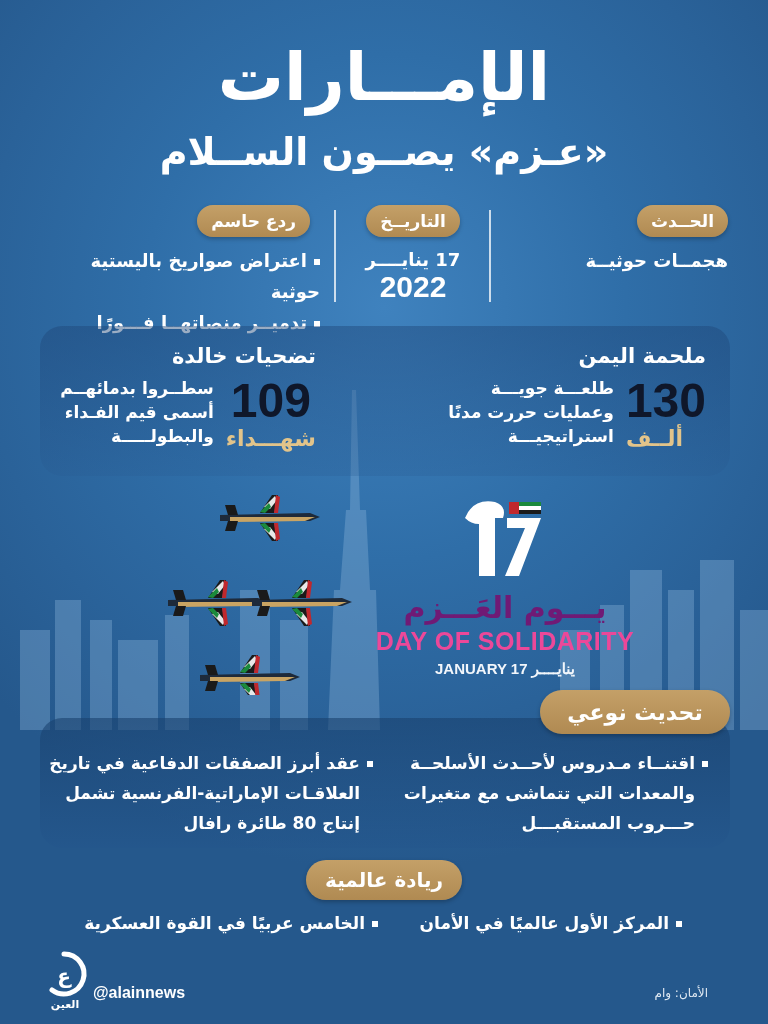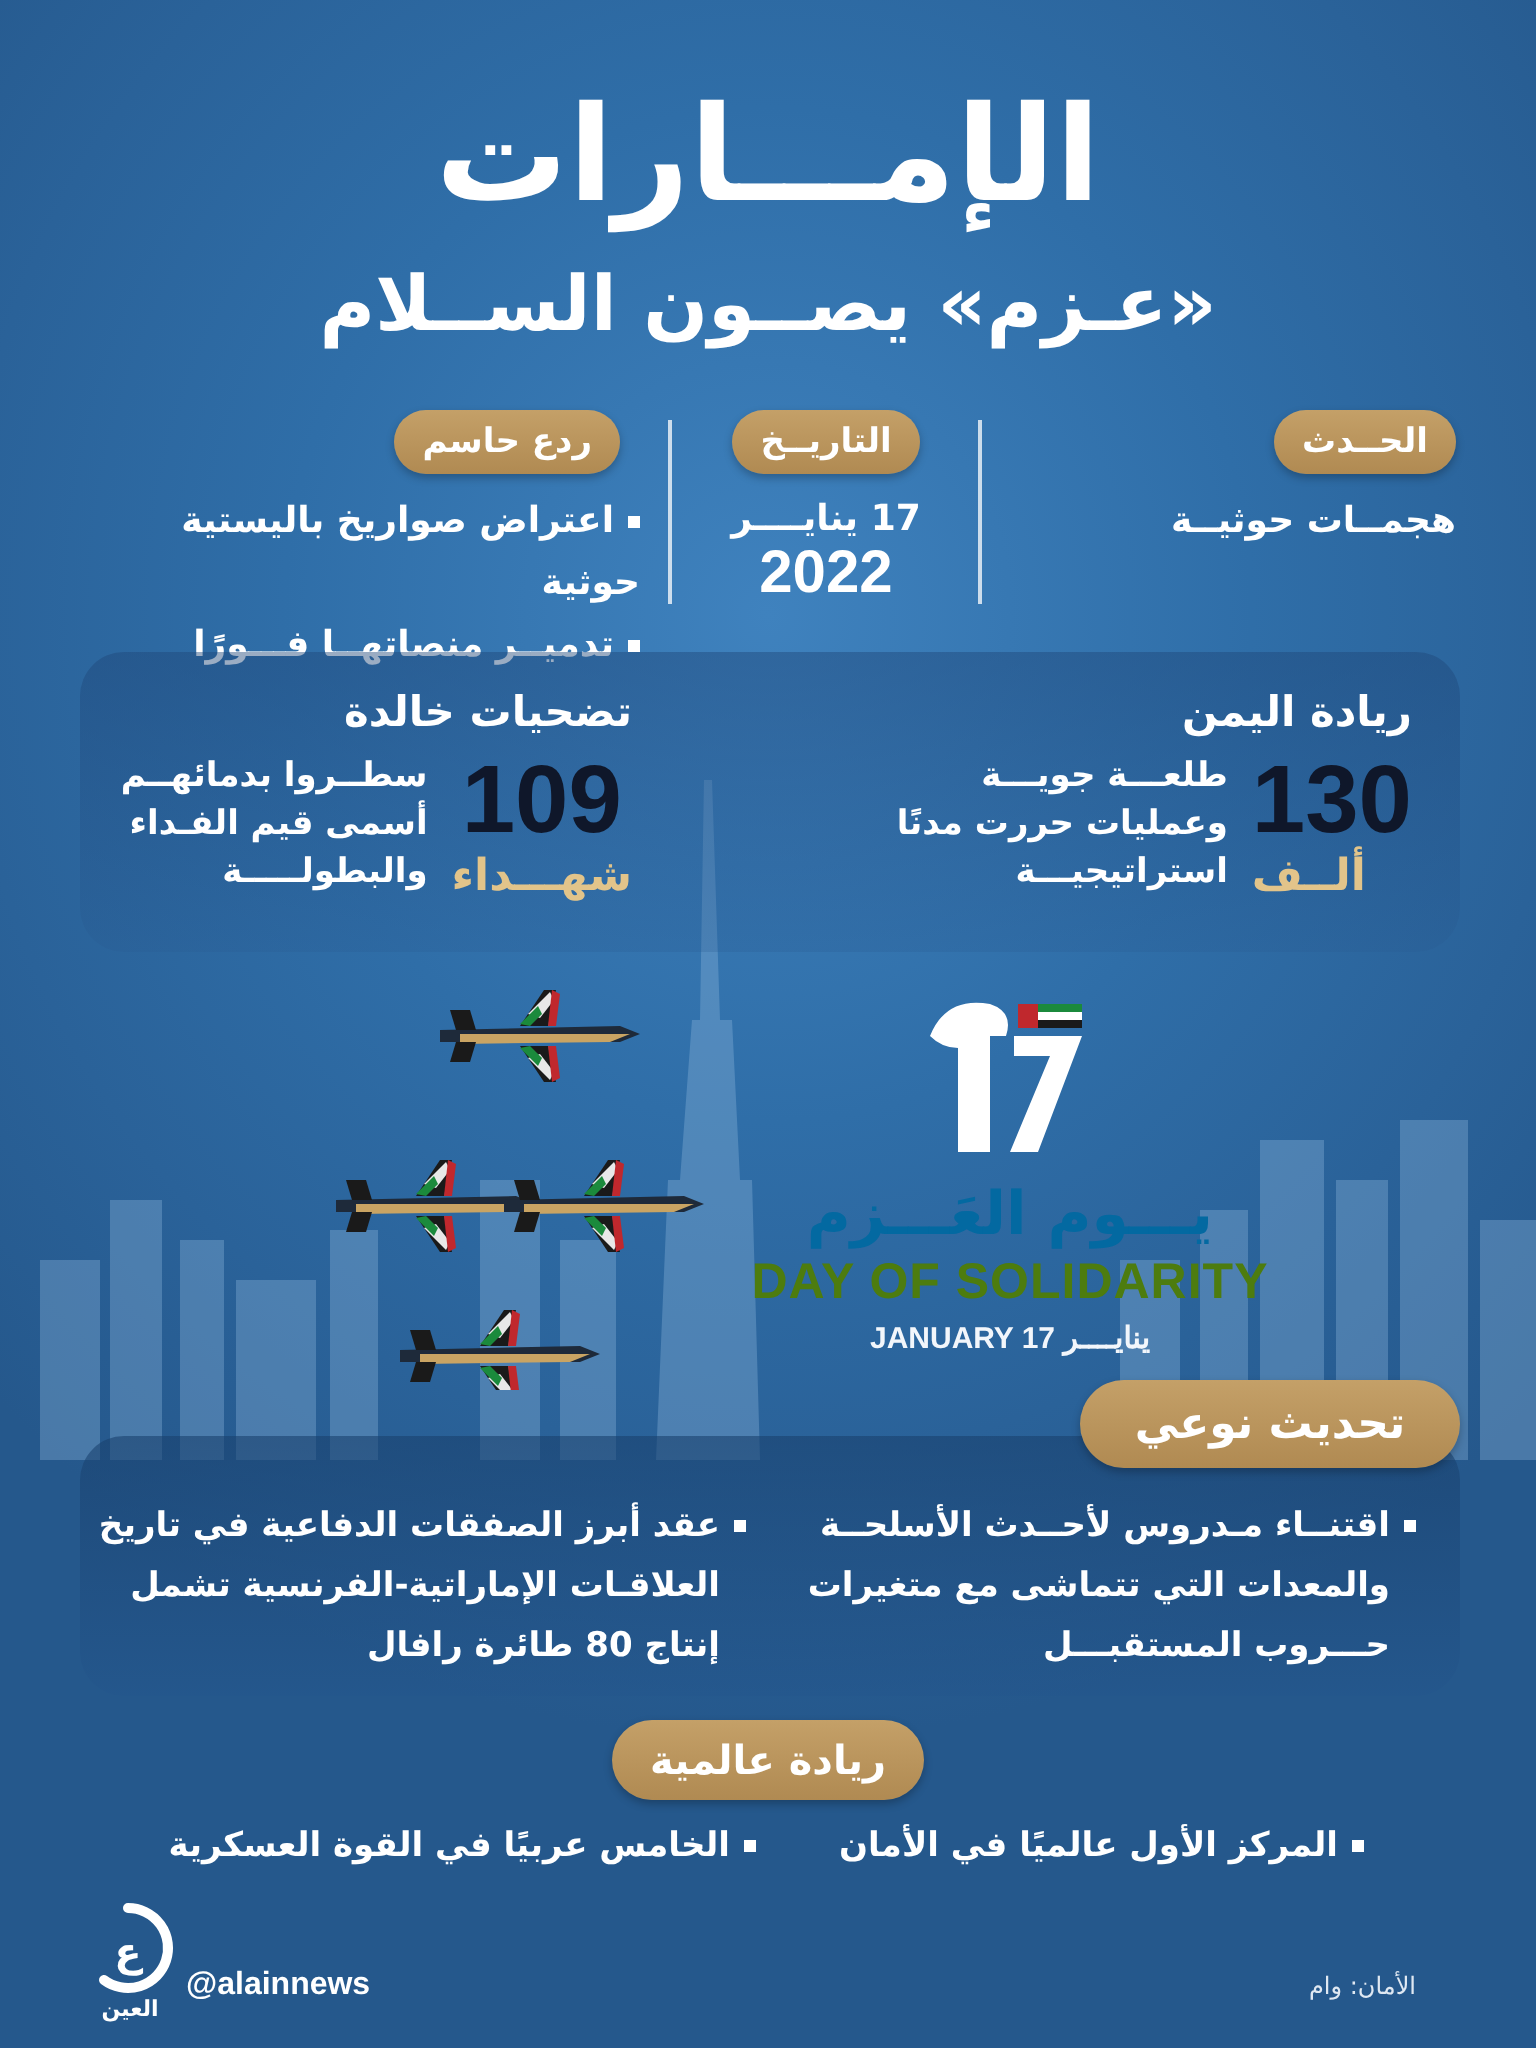--- a/index.html
+++ b/index.html
@@ -56,22 +56,22 @@
   .stat-heading { font-size: 21px; font-weight: bold; }
   .big-num { font-size: 48px; font-weight: bold; color: #0f172a; line-height: 50px; font-family: "Liberation Sans", sans-serif; }
   .num-unit { font-size: 22px; font-weight: bold; color: #e2c48a; }
   .stat-desc { font-size: 17px; font-weight: bold; line-height: 24px; }
 
   
   .skyline { left: 0; top: 390px; width: 768px; height: 340px; opacity: 0.35; }
 
   
   .logo17 { left: 455px; top: 488px; width: 100px; height: 100px; }
-  .logo-ar { top: 590px; left: 360px; width: 290px; text-align: center; font-size: 30px; font-weight: bold; color: #0369a1; }
-  .logo-en { top: 627px; left: 360px; width: 290px; text-align: center; font-size: 25px; font-weight: bold; color: #4d7c0f; font-family: "Liberation Sans", sans-serif; letter-spacing: 0.5px; }
+  .logo-ar { top: 590px; left: 360px; width: 290px; text-align: center; font-size: 30px; font-weight: bold; color: #701a75; }
+  .logo-en { top: 627px; left: 360px; width: 290px; text-align: center; font-size: 25px; font-weight: bold; color: #ec4899; font-family: "Liberation Sans", sans-serif; letter-spacing: 0.5px; }
   .logo-date { top: 660px; left: 360px; width: 290px; text-align: center; font-size: 15px; font-weight: bold; color: #f2f6fb; font-family: "Liberation Sans", sans-serif; }
 
   .list-text { font-size: 17px; font-weight: bold; line-height: 30px; }
 
   .footer-handle { font-family: "Liberation Sans", sans-serif; font-size: 16px; font-weight: bold; }
   .source { font-size: 12px; color: #dfe8f2; }
 </style>
 </head>
 <body>
 
@@ -124,21 +124,21 @@
   </div>
   <div class="col-text" style="margin-top:8px;">
     <div class="bullet">اعتراض صواريخ باليستية حوثية</div>
     <div class="bullet">تدميــر منصاتهــا فـــورًا</div>
   </div>
 </div>
 
 <div class="abs panel" style="left:40px; top:326px; width:690px; height:150px;"></div>
 
 <div class="abs rtl" style="right:62px; top:344px; width:260px;">
-  <div class="stat-heading">ريادة اليمن</div>
+  <div class="stat-heading">ملحمة اليمن</div>
   <div style="display:flex; margin-top:8px; gap:12px;">
     <div style="text-align:left;">
       <div class="big-num">130</div>
       <div class="num-unit">ألــف</div>
     </div>
     <div class="stat-desc">
       <div>طلعـــة جويـــة</div>
       <div>وعمليات حررت مدنًا</div>
       <div>استراتيجيـــة</div>
     </div>

